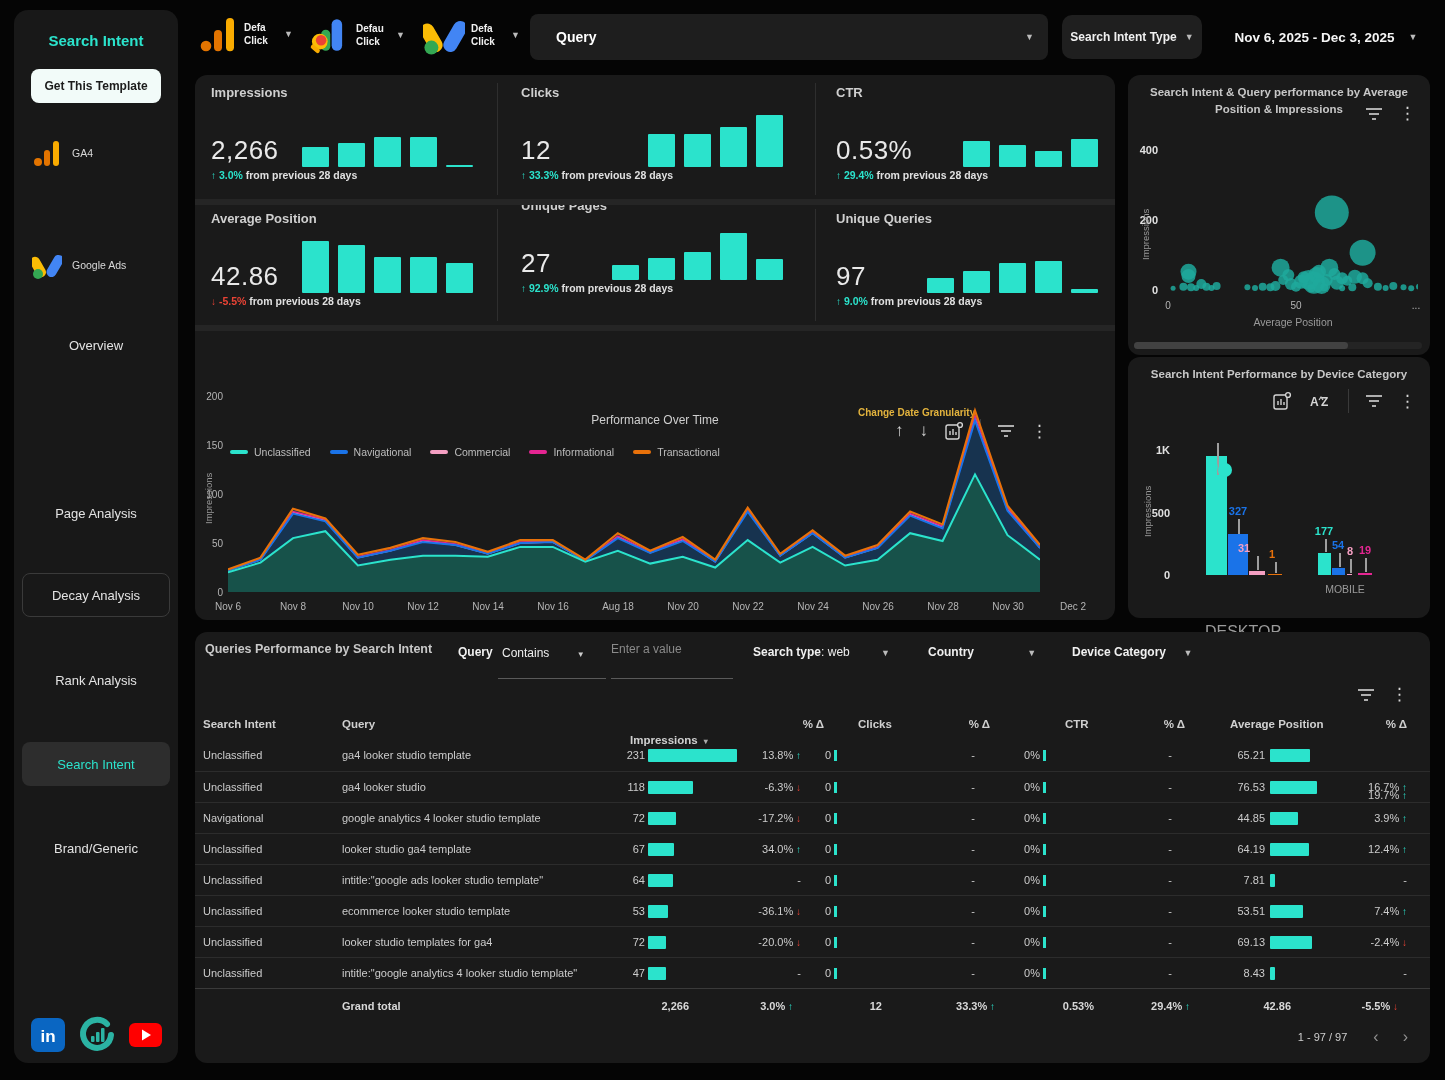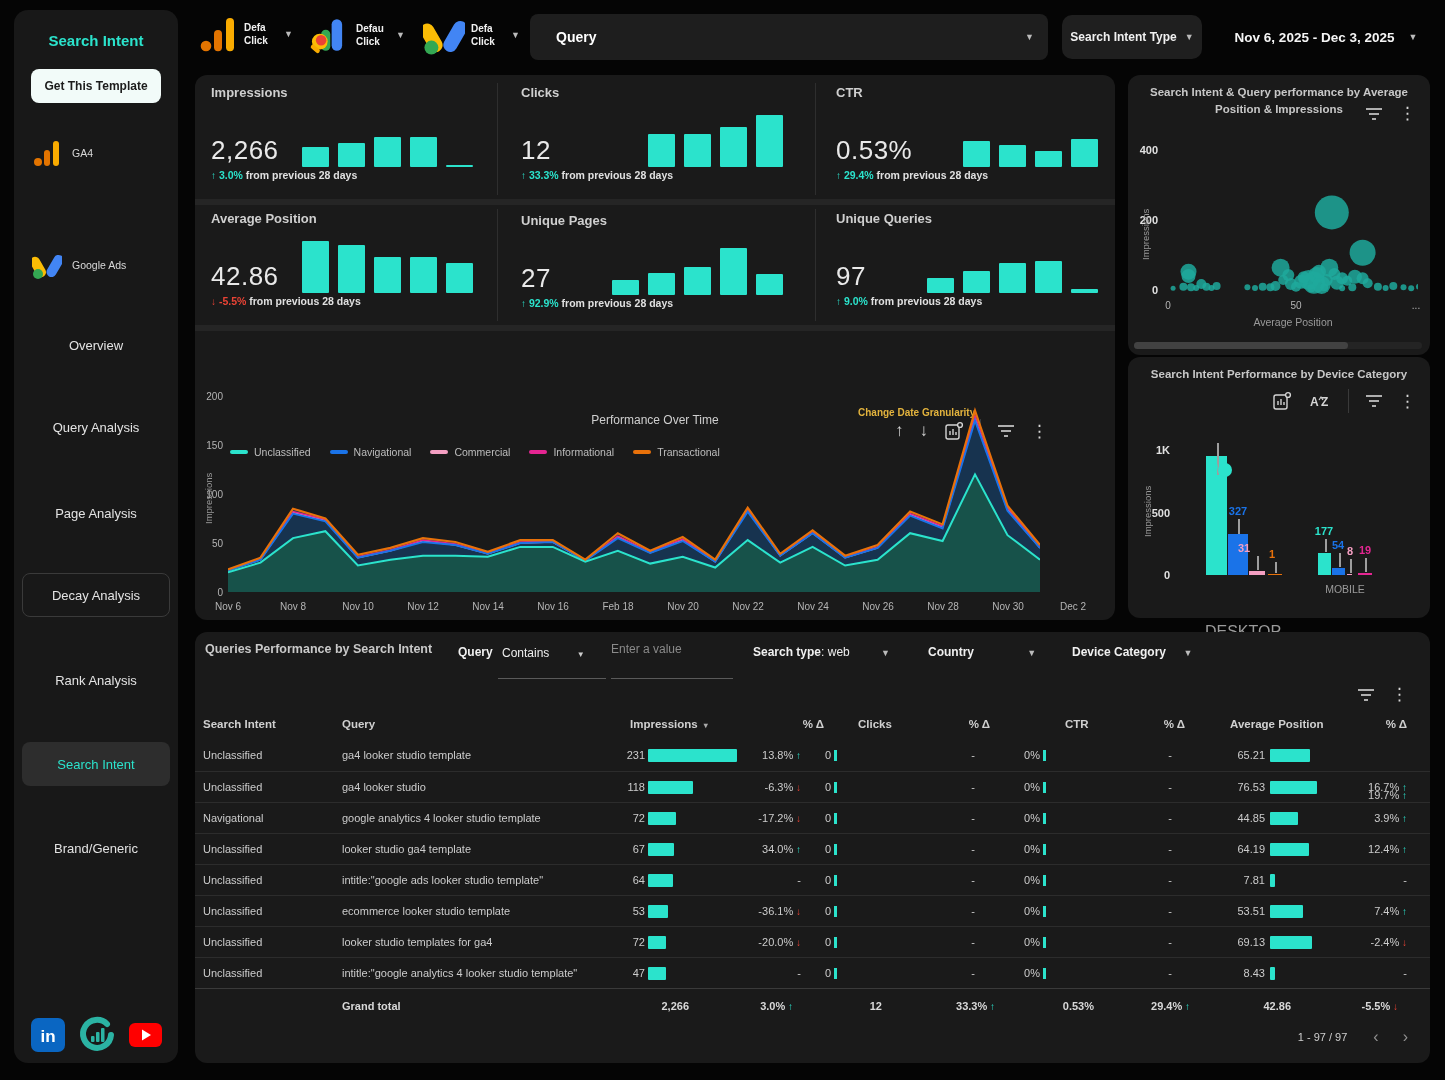--- a/index.html
+++ b/index.html
@@ -113,21 +113,20 @@
       <svg width="30" height="30" viewBox="0 0 30 30">
           <rect x="1" y="6" width="10" height="22" rx="5" transform="rotate(-30 6 17)" fill="#FBBC05"></rect>
           <rect x="18" y="4" width="10" height="24" rx="5" transform="rotate(30 23 16)" fill="#4285F4"></rect>
           <circle cx="6" cy="24" r="5" fill="#34A853"></circle>
         </svg>
     </span>
     <span class="src-label">Google Ads</span>
   </div>
 
   <div class="nav-item" style="top:313px">Overview</div>
-  <div class="nav-item" style="top:395px">Query Analysis</div>
   <div class="nav-item" style="top:481px">Page Analysis</div>
   <div class="nav-item boxed" style="top:563px">Decay Analysis</div>
   <div class="nav-item" style="top:648px">Rank Analysis</div>
   <div class="nav-item active" style="top:732px">Search Intent</div>
   <div class="nav-item" style="top:816px">Brand/Generic</div>
 
   <div id="sb-social" class="abs">
     <span>
       <svg width="34" height="34" viewBox="0 0 34 34">
           <rect width="34" height="34" rx="7" fill="#0A66C2"></rect>
@@ -245,21 +244,21 @@
         <div class="sc-value">42.86</div>
         <div class="sc-delta"><span class="arr down">↓</span><span class="pct down"> -5.5% </span><span>from previous 28 days</span></div>
         <div class="sc-mini">
           <div class="mbar" style="height: 52px;"></div>
           <div class="mbar" style="height: 48px;"></div>
           <div class="mbar" style="height: 36px;"></div>
           <div class="mbar" style="height: 36px;"></div>
           <div class="mbar" style="height: 30px;"></div>
         </div>
       </div>
-      <div class="sc" style="left: 310px; top: 128px;">
+      <div class="sc" style="left: 310px; top: 113px;">
         <div class="sc-title">Unique Pages</div>
         <div class="sc-value">27</div>
         <div class="sc-delta"><span class="arr up">↑</span><span class="pct up"> 92.9% </span><span>from previous 28 days</span></div>
         <div class="sc-mini">
           <div class="mbar" style="height: 15px;"></div>
           <div class="mbar" style="height: 22px;"></div>
           <div class="mbar" style="height: 28px;"></div>
           <div class="mbar" style="height: 47px;"></div>
           <div class="mbar" style="height: 21px;"></div>
         </div>
@@ -336,21 +335,21 @@
       <div class="ytick" style="left: 4px; top: 414px;">100</div>
       <div class="ytick" style="left: 4px; top: 463px;">50</div>
       <div class="ytick" style="left: 4px; top: 512px;">0</div>
       <div class="axis-label rot" style="left: 8px; top: 449px;">Impressions</div>
       <div class="xtick" style="left: 33px; top: 526px;">Nov 6</div>
       <div class="xtick" style="left: 98px; top: 526px;">Nov 8</div>
       <div class="xtick" style="left: 163px; top: 526px;">Nov 10</div>
       <div class="xtick" style="left: 228px; top: 526px;">Nov 12</div>
       <div class="xtick" style="left: 293px; top: 526px;">Nov 14</div>
       <div class="xtick" style="left: 358px; top: 526px;">Nov 16</div>
-      <div class="xtick" style="left: 423px; top: 526px;">Feb 18</div>
+      <div class="xtick" style="left: 423px; top: 526px;">Aug 18</div>
       <div class="xtick" style="left: 488px; top: 526px;">Nov 20</div>
       <div class="xtick" style="left: 553px; top: 526px;">Nov 22</div>
       <div class="xtick" style="left: 618px; top: 526px;">Nov 24</div>
       <div class="xtick" style="left: 683px; top: 526px;">Nov 26</div>
       <div class="xtick" style="left: 748px; top: 526px;">Nov 28</div>
       <div class="xtick" style="left: 813px; top: 526px;">Nov 30</div>
       <div class="xtick" style="left: 878px; top: 526px;">Dec 2</div>
       <svg width="812" height="196" style="position:absolute;left:33px;top:321px">
         <polygon points="0.0,173.5 32.5,161.7 65.0,112.7 97.4,122.5 129.9,158.8 162.4,151.9 194.9,142.1 227.4,146.0 259.8,155.8 292.3,144.1 324.8,144.1 357.3,163.7 389.8,137.2 422.2,154.8 454.7,141.1 487.2,163.7 519.7,111.7 552.2,157.8 584.6,134.3 617.1,159.7 649.6,149.0 682.1,115.6 714.6,128.4 747.0,14.7 779.5,109.8 812.0,149.0 812,196 0,196" fill="#17334f"></polygon>
         <polygon points="0.0,176.4 32.5,166.6 65.0,142.1 97.4,135.2 129.9,169.5 162.4,163.7 194.9,159.7 227.4,159.7 259.8,160.7 292.3,150.9 324.8,150.9 357.3,165.6 389.8,154.8 422.2,167.6 454.7,160.7 487.2,171.5 519.7,144.1 552.2,166.6 584.6,150.9 617.1,169.5 649.6,163.7 682.1,137.2 714.6,145.0 747.0,78.4 779.5,139.2 812.0,163.7 812,196 0,196" fill="#17524a"></polygon>
@@ -539,21 +538,21 @@
           <line x1="4" y1="7" x2="14" y2="7"></line>
           <line x1="7" y1="12" x2="11" y2="12"></line>
         </svg>
       </span>
     <span class="tool-ic">⋮</span>
   </div>
 
   <div id="thead" style="position: absolute; left: 0px; top: 82px; width: 1235px; height: 26px;">
       <div class="thead-cell" style="left: 8px; top: 4px;">Search Intent</div>
       <div class="thead-cell" style="left: 147px; top: 4px;">Query</div>
-      <div class="thead-cell" style="left: 435px; top: 4px;">Impressions<span style="font-size: 8px; color: rgb(170, 170, 170); margin-left: 6px;">▾</span></div>
+      <div class="thead-cell" style="left: 435px; top: 20px;">Impressions<span style="font-size: 8px; color: rgb(170, 170, 170); margin-left: 6px;">▾</span></div>
       <div class="thead-cell t-right" style="left: 549px; width: 80px; top: 4px;">% Δ</div>
       <div class="thead-cell" style="left: 663px; top: 4px;">Clicks</div>
       <div class="thead-cell t-right" style="left: 715px; width: 80px; top: 4px;">% Δ</div>
       <div class="thead-cell" style="left: 870px; top: 4px;">CTR</div>
       <div class="thead-cell t-right" style="left: 910px; width: 80px; top: 4px;">% Δ</div>
       <div class="thead-cell" style="left: 1035px; top: 4px;">Average Position</div>
       <div class="thead-cell t-right" style="left: 1132px; width: 80px; top: 4px;">% Δ</div>
     </div>
   <div id="rows">
       <div class="trow">

